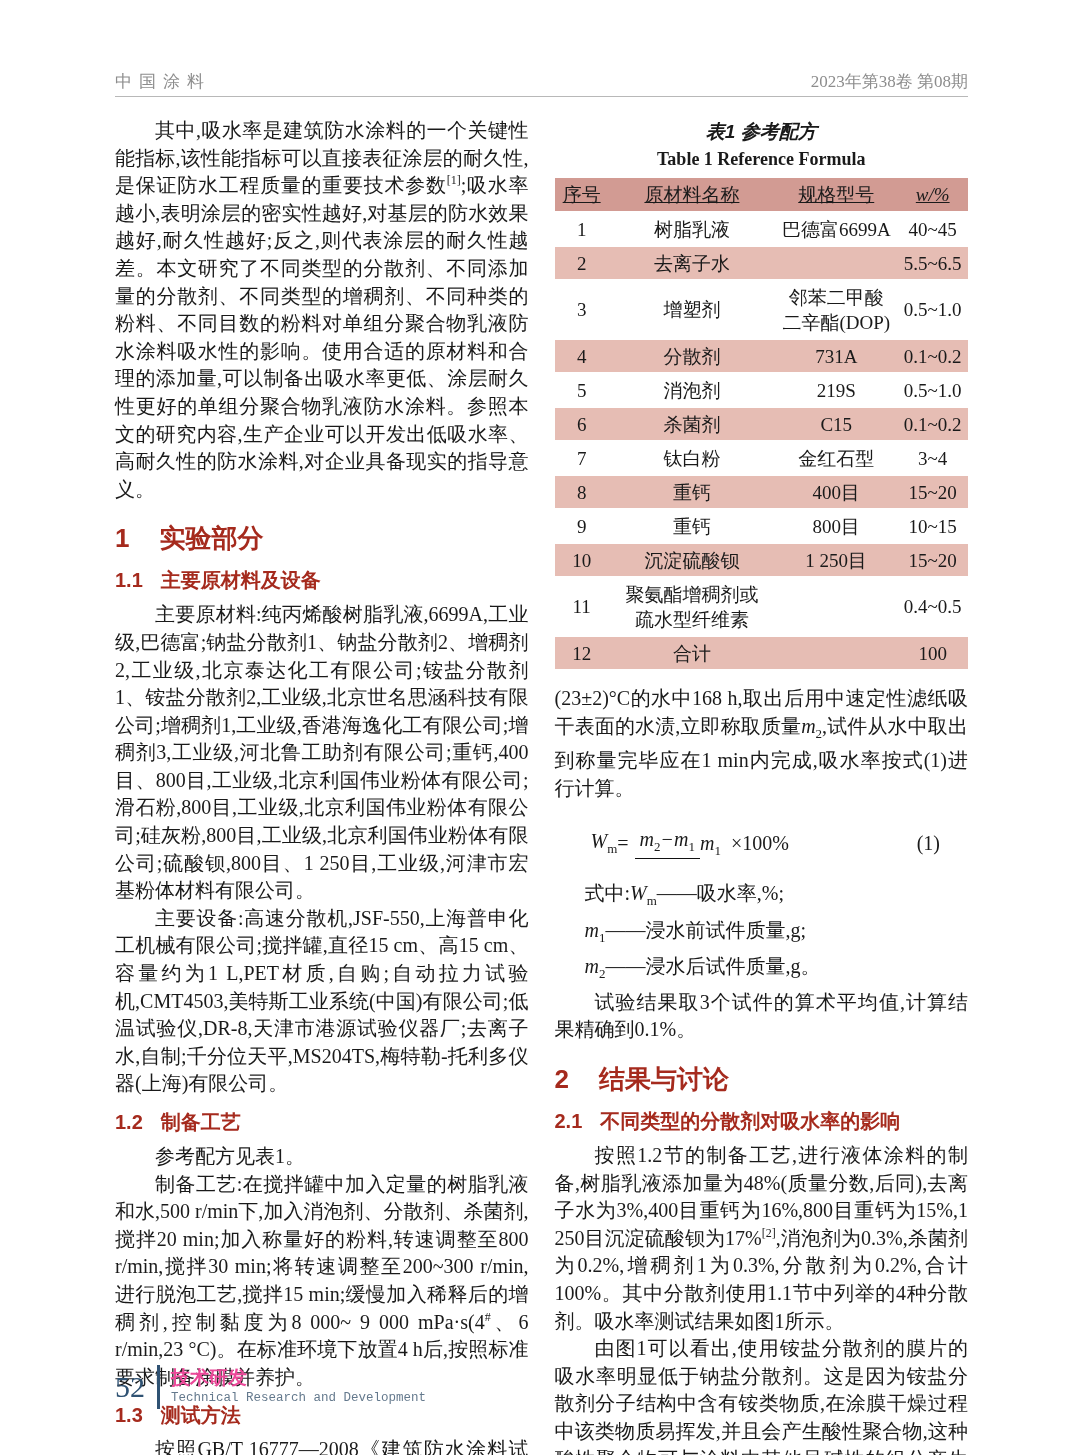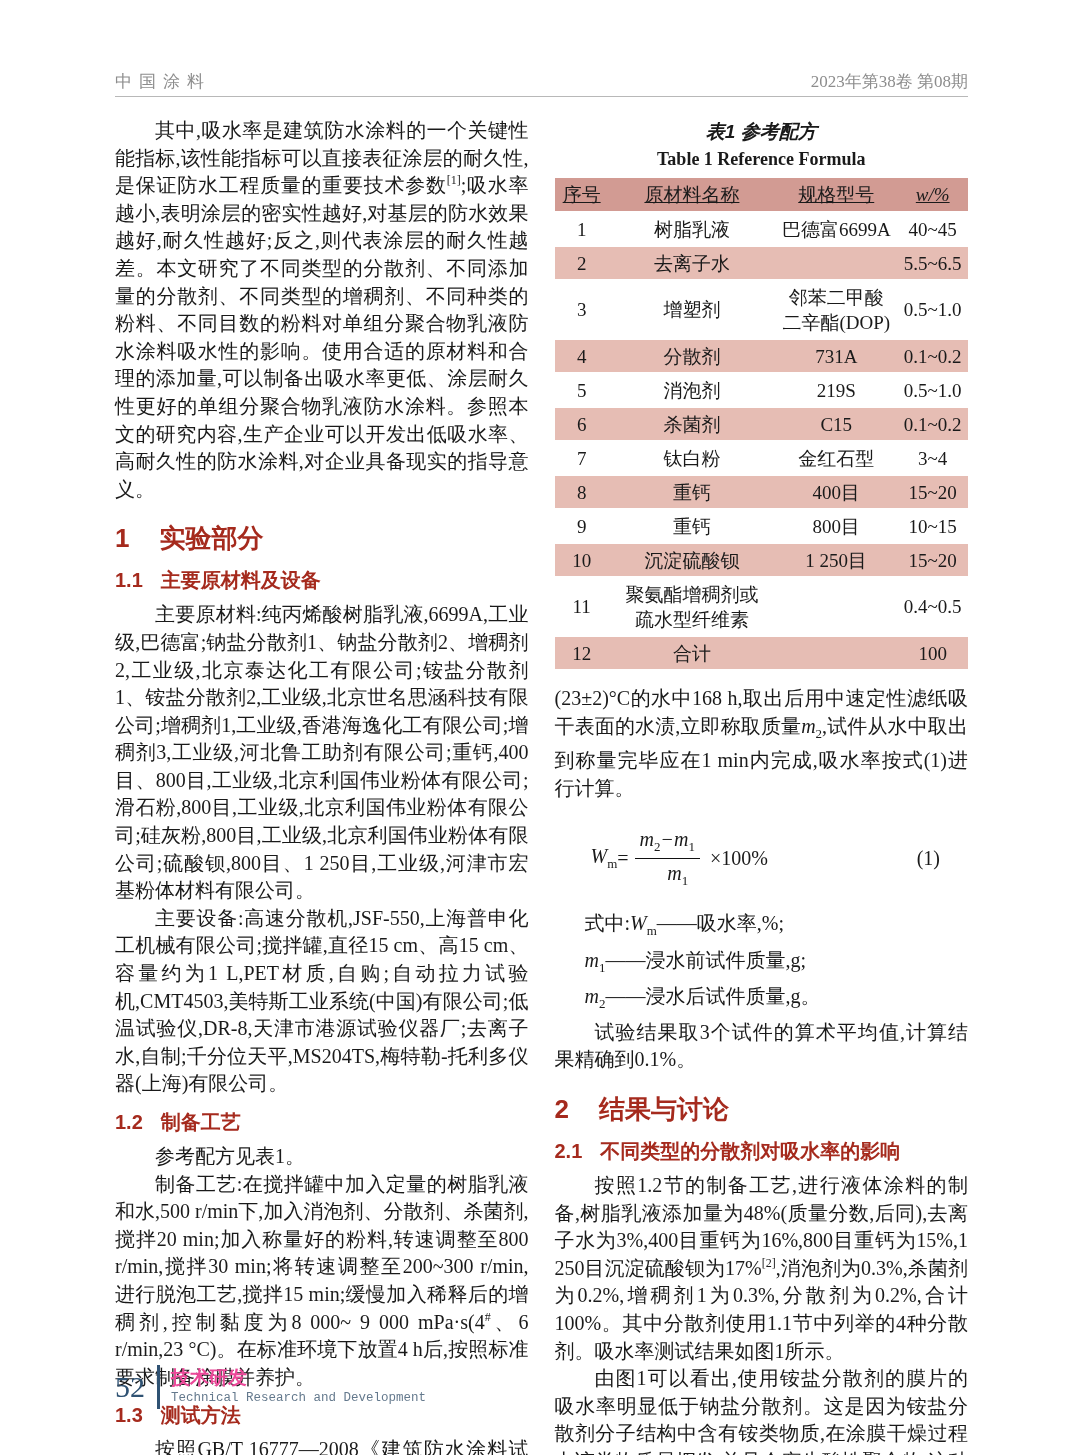--- a/index.html
+++ b/index.html
@@ -42,23 +42,23 @@
   table.ref td{padding:3.5px 2px;border-bottom:2.5px solid #ffffff;}
   table.ref tr.shaded td{background:#e6bdb4;}
   td.c-idx{width:52px;text-align:center;}
   td.c-name{width:170px;text-align:center;padding-left:26px;white-space:pre-line;}
   td.c-spec{width:122px;text-align:center;white-space:pre-line;}
   td.c-w{width:67px;text-align:center;}
 
   
   .formula{position:relative;display:flex;align-items:center;margin:26px 0 20px;
            padding-left:36px;font-size:20px;}
-  .frac{display:inline-flex;flex-direction:column;align-items:center;margin:0 10px 0 6px;}
+  .frac{display:inline-flex;flex-direction:row;align-items:center;margin:0 10px 0 6px;}
   .frac .nume{border-bottom:1.5px solid #111;padding:0 5px 3px;}
-  .frac .deno{padding-top:3px;margin-left:21px;}
+  .frac .deno{padding-top:3px;}
   .eqno{position:absolute;right:28px;}
   .where{padding-left:30px;}
   .where p{margin:0;font-size:20px;line-height:29.5px;}
 
   
   .footer{position:absolute;left:115px;bottom:46px;display:flex;align-items:center;}
   .footer .pageno{font-size:30px;color:#2f5273;margin-right:12px;}
   .footer .bar{width:3px;height:44px;background:#2f5273;margin-right:11px;}
   .footer .zh{font-size:19px;font-weight:bold;color:#ec4899;
               font-family:Liberation Mono, monospace;line-height:22px;}

